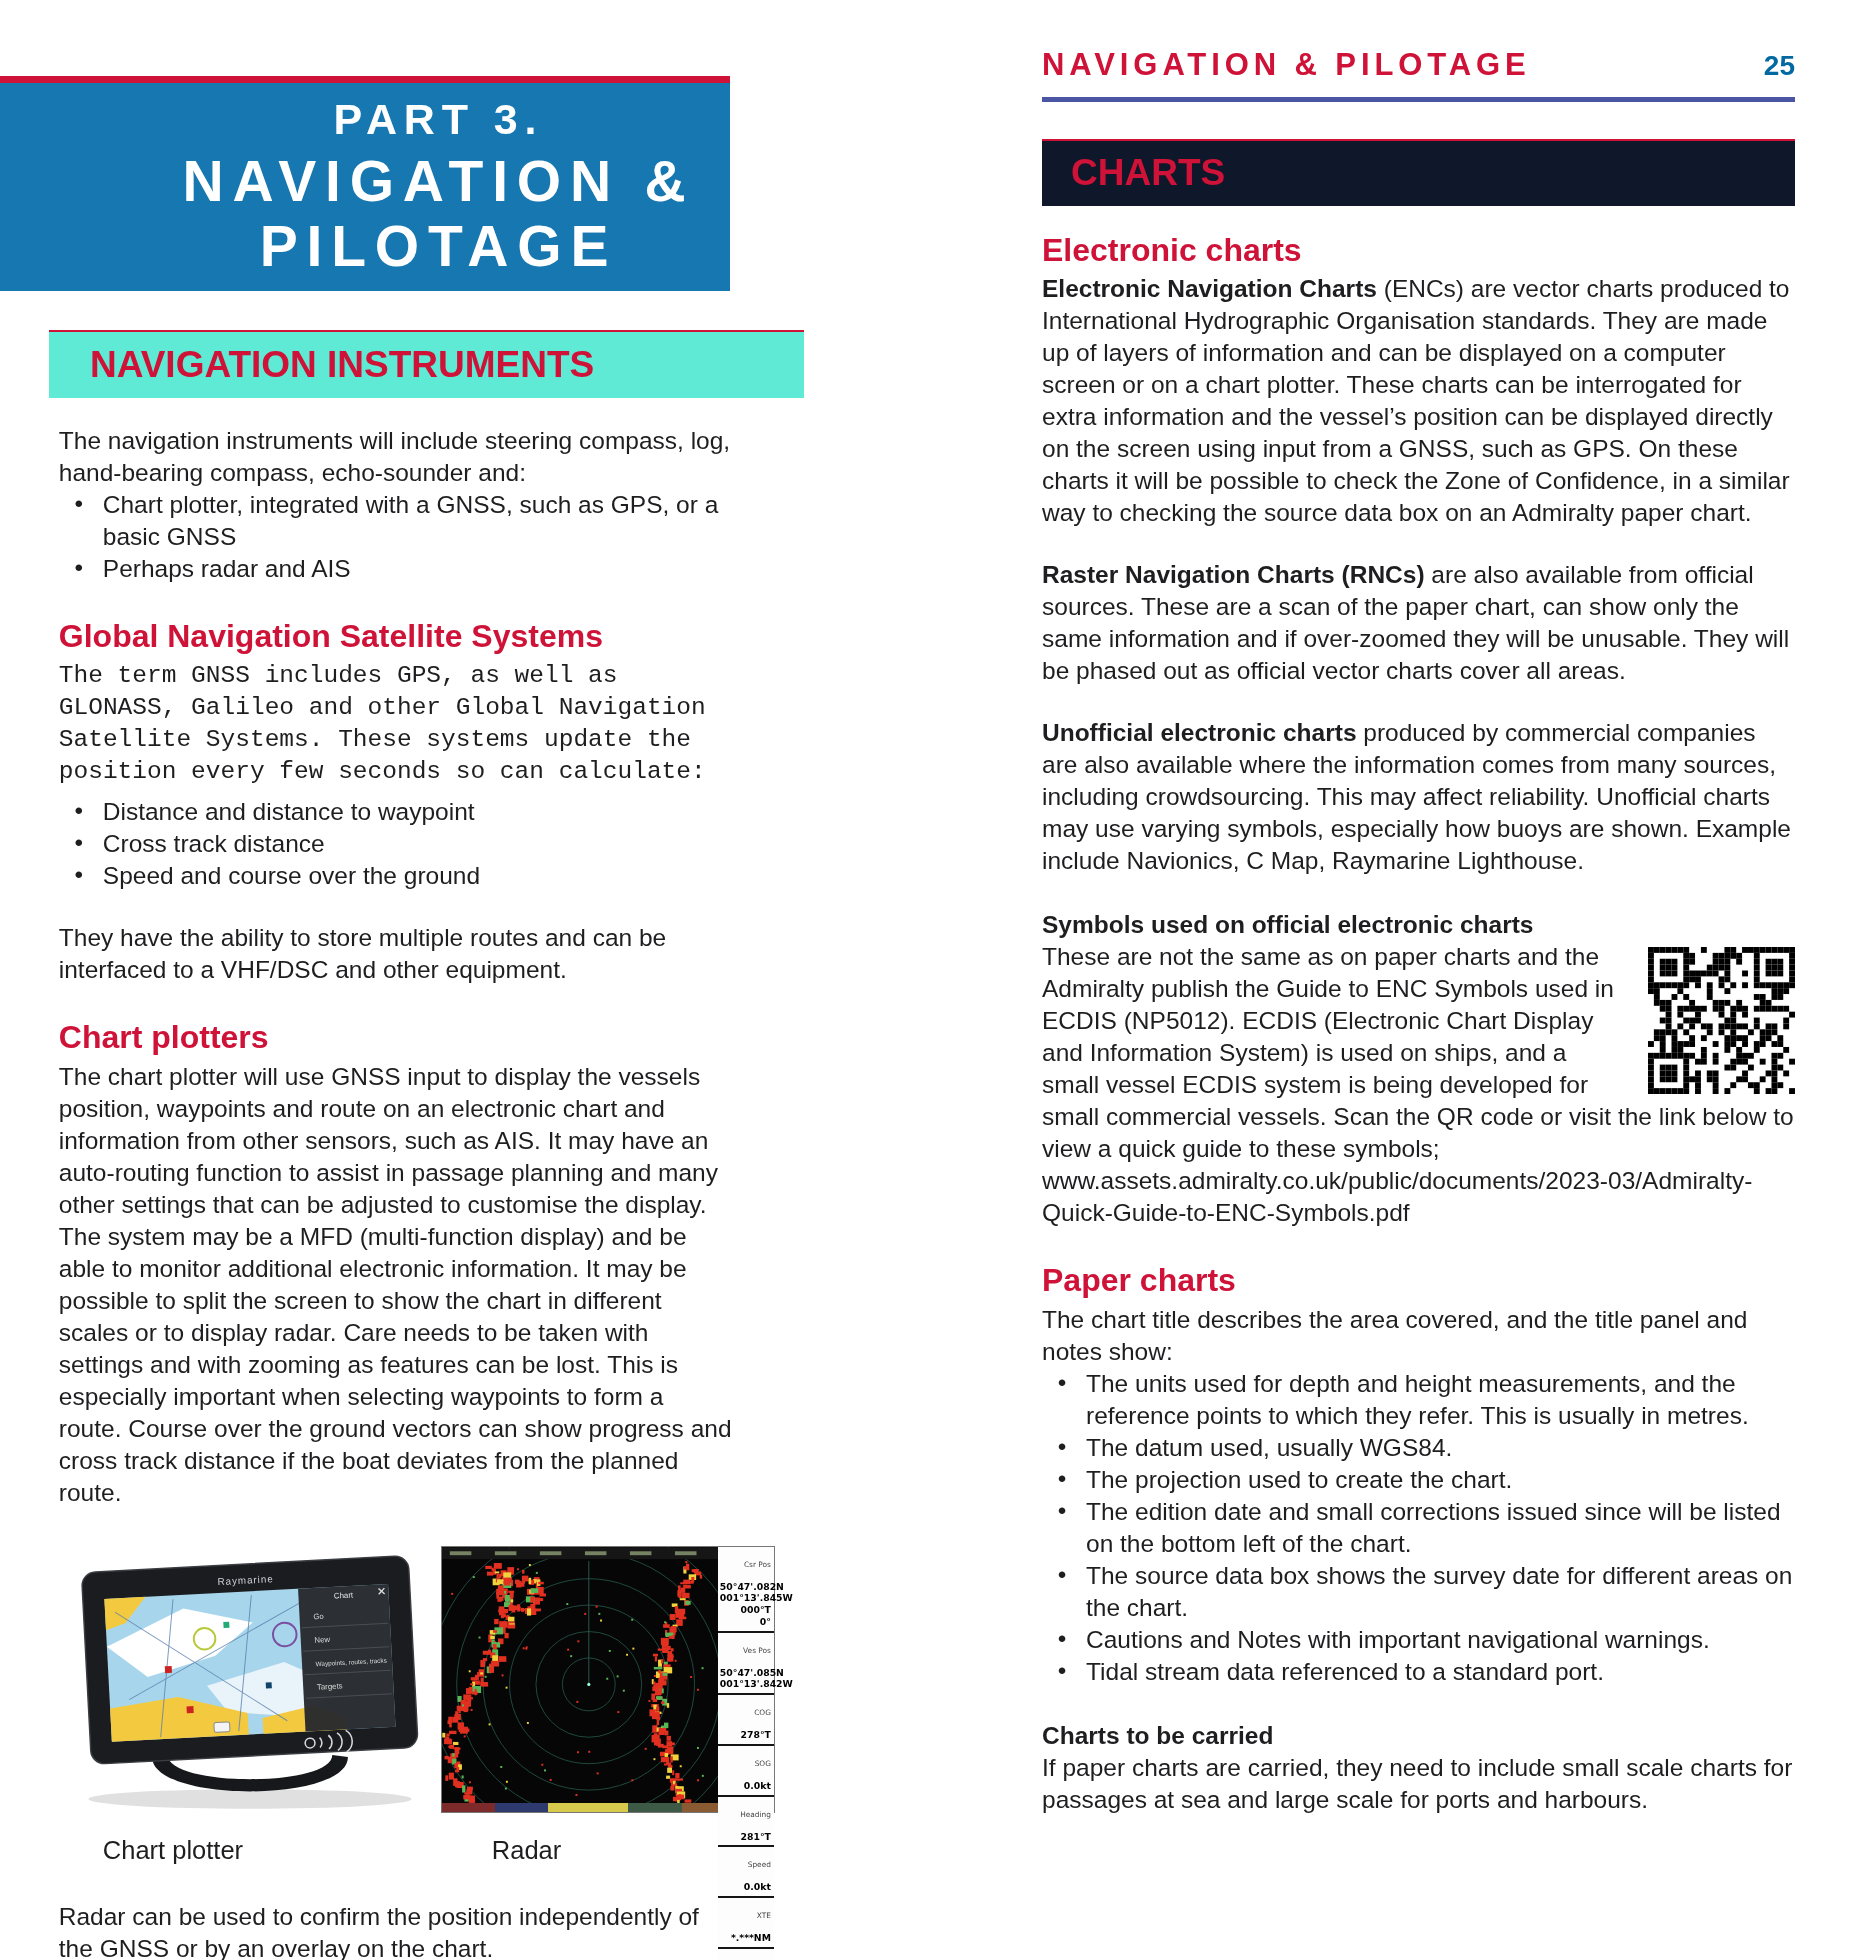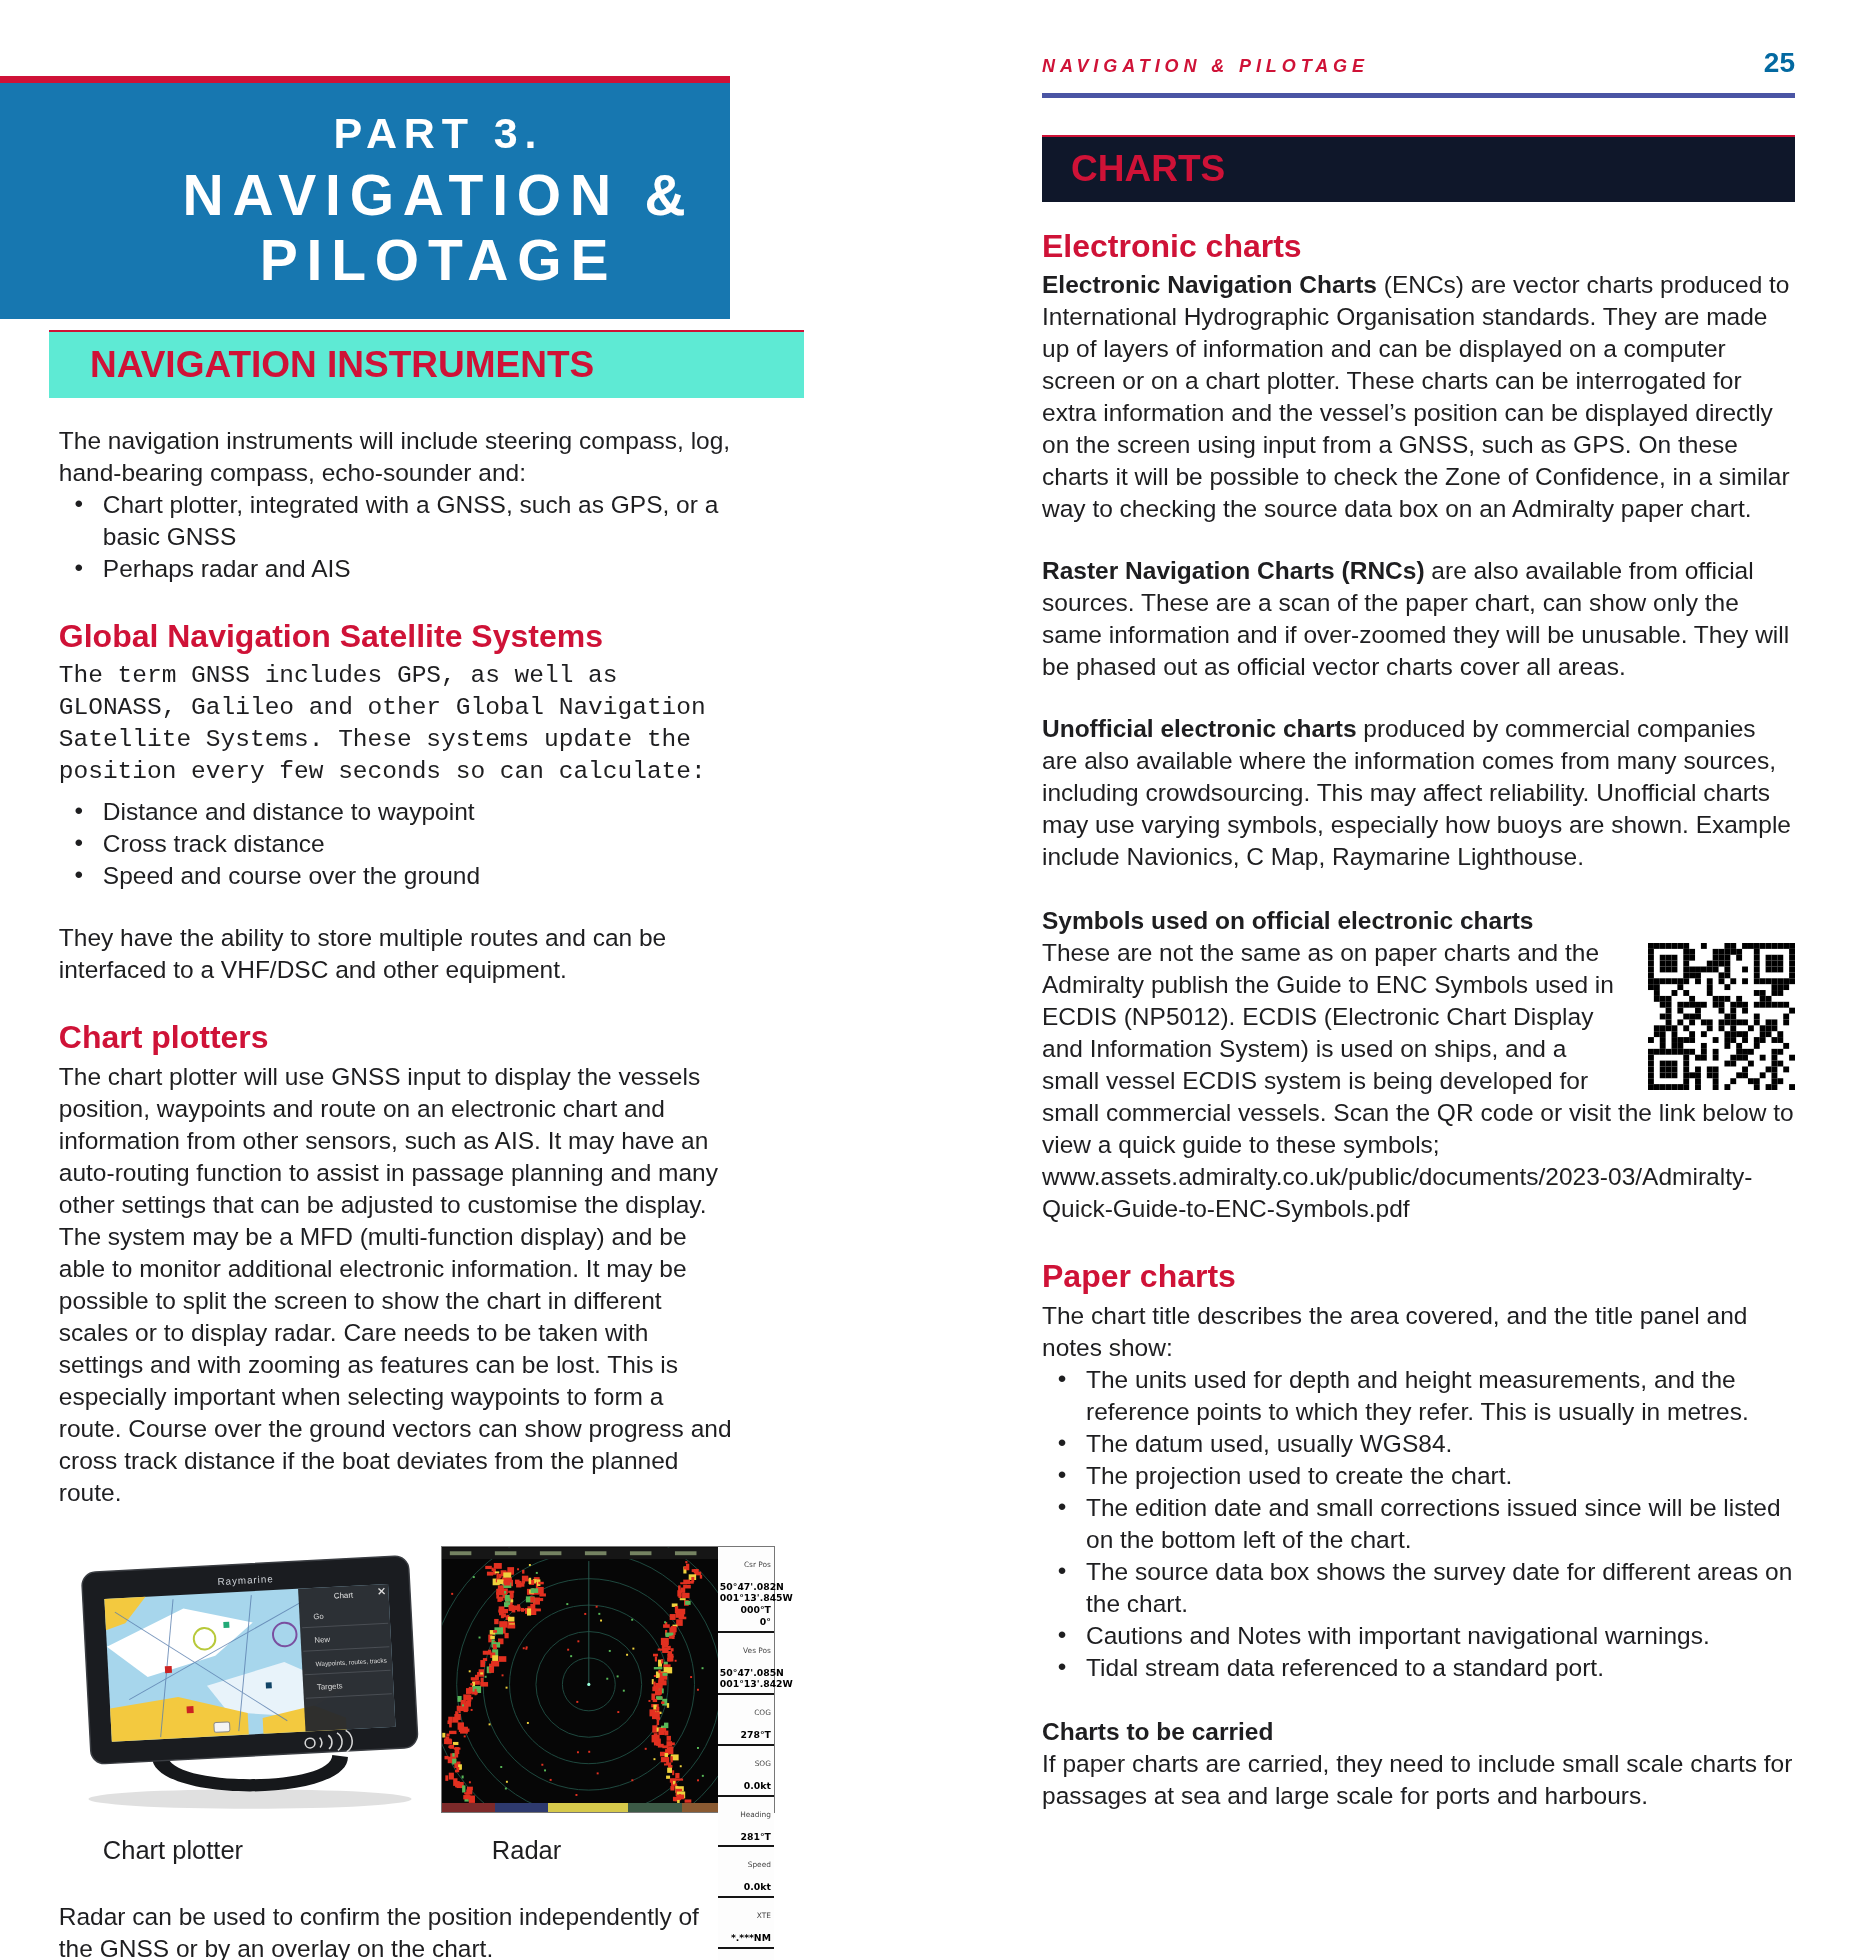--- a/index.html
+++ b/index.html
@@ -1,21 +1,21 @@
 <!DOCTYPE html>
 <html><head>
 <meta charset="utf-8">
 <style>
   html,body{margin:0;padding:0;background:#fff;}
   .page{position:relative;width:1867px;height:1960px;background:#fff;overflow:hidden;
         font-family:"Liberation Sans",sans-serif;color:#1e1e20;}
 
   
   .red-topbar{position:absolute;left:0;top:76px;width:730px;height:6.9px;}
-  .blue-block{position:absolute;left:0;top:83px;width:730px;height:236px;
+  .blue-block{position:absolute;left:0;top:83px;width:730px;height:208px;
               display:flex;flex-direction:column;justify-content:center;align-items:center;
               box-sizing:border-box;padding-left:147px;color:#fff;}
   .part-label{font-size:43px;font-weight:bold;letter-spacing:6.9px;margin-bottom:5.9px;}
   .part-title{font-size:57px;font-weight:bold;letter-spacing:8.8px;line-height:65px;text-align:center;}
 
   
   .band{border-top:2.9px solid; background:#dce3f0;}
   .band h2{margin:0;padding:11.8px 9.8px 11.8px 41px;font-size:37px;font-weight:bold;letter-spacing:0px;}
   .body-txt{font-size:24.5px;line-height:32px;}
   p{margin:0 0 30px 0;}
@@ -24,21 +24,21 @@
   ul{margin:0 0 30px 0;padding:0;list-style:none;}
   li{position:relative;padding-left:44px;}
   li::before{content:"\2022";position:absolute;left:15.7px;top:-1px;font-size:24.5px;}
   .lead{font-weight:bold;}
 
   .col-left{position:absolute;left:49px;top:330px;width:755px;}
   .col-left .inner{margin-left:9.8px;width:674px;margin-top:27.4px;}
 
   .col-right{position:absolute;left:1042px;top:47px;width:753px;}
   .runhead{display:flex;justify-content:space-between;align-items:baseline;}
-  .runhead .rh-title{font-size:18px;font-weight:bold;letter-spacing:4.9px;font-style:italic;}
+  .runhead .rh-title{font-size:31px;font-weight:bold;letter-spacing:4.9px;}
   .runhead .rh-page{font-size:28px;font-weight:bold;}
   .navy-rule{height:4.9px;margin-top:13.7px;}
   .col-right .band{margin-top:37px;}
   .col-right .band h2{padding-left:29px;}
   .col-right .inner{margin-top:25.5px;width:753px;}
 
   
   .figures{display:flex;margin:37px 0 0 0;}
   .fig-plotter{width:389px;}
   .fig-radar{width:336px;}

